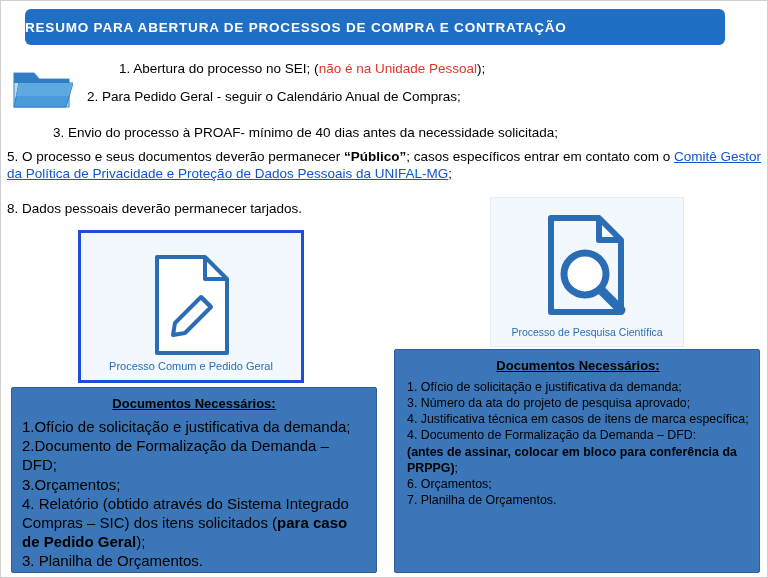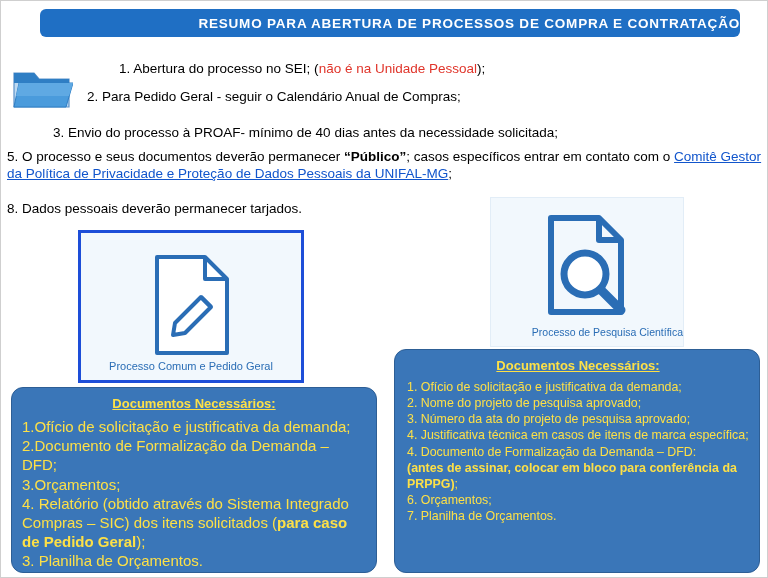--- a/index.html
+++ b/index.html
@@ -19,29 +19,29 @@
     width: 768px;
     height: 578px;
     position: relative;
     border: 1px solid #cfcfcf;
     box-sizing: border-box;
   }
 
   
   .title-bar {
     position: absolute;
-    left: 39px;
+    left: 24px;
     top: 8px;
     width: 700px;
-    height: 28px;
+    height: 36px;
     background: #1f6fc4;
     border-radius: 6px;
     display: flex;
     align-items: center;
-    justify-content: flex-end;
+    justify-content: flex-start;
   }
   .title-bar .title-text {
     color: #ffffff;
     font-size: 13.5px;
     font-weight: bold;
     letter-spacing: 0.8px;
     white-space: nowrap;
   }
 
   
@@ -110,39 +110,39 @@
     height: 150px;
     background: #f2f8fd;
     border: 1px solid #e2edf7;
     box-sizing: border-box;
   }
   .card-pesq .caption {
     position: absolute;
     bottom: 8px;
     left: 0;
     width: 100%;
-    text-align: right;
+    text-align: center;
     font-size: 10.5px;
     color: #2a6db5;
   }
   .doc-search-icon {
     position: absolute;
     left: 50%;
     top: 14px;
     transform: translateX(-50%);
   }
 
   
   .box {
     position: absolute;
     background: #3a76b8;
-    color: #fde047;
+    color: #000000;
     box-sizing: border-box;
     border: 1px solid #2d5e95;
-    border-radius: 12px;
+    border-radius: 2px;
   }
   .box .box-title {
     text-align: center;
     font-weight: bold;
     text-decoration: underline;
     font-size: 13px;
     margin-bottom: 6px;
   }
   .box .box-line {
     font-size: 15px;
@@ -227,21 +227,20 @@
     <div class="box-line">3.Orçamentos;</div>
     <div class="box-line">
       <span>4. Relatório (obtido através do Sistema Integrado Compras –  SIC) dos itens solicitados (</span><span class="bold">para caso de Pedido Geral</span><span>);</span>
     </div>
     <div class="box-line">3. Planilha de Orçamentos.</div>
   </div>
 
   <div class="box box-right">
     <div class="box-title">Documentos Necessários:</div>
     <div class="box-line">1. Ofício de solicitação e justificativa da demanda;</div>
-    <div class="box-line">2. Nome do projeto de pesquisa aprovado;</div>
     <div class="box-line">3. Número da ata do projeto de pesquisa aprovado;</div>
     <div class="box-line">4. Justificativa técnica em casos de itens de marca específica;</div>
     <div class="box-line">4. Documento de Formalização da Demanda – DFD:</div>
     <div class="box-line">
       <span class="bold">(antes de assinar, colocar em bloco para conferência da PRPPG)</span><span>;</span>
     </div>
     <div class="box-line">6. Orçamentos;</div>
     <div class="box-line">7. Planilha de Orçamentos.</div>
   </div>
 

